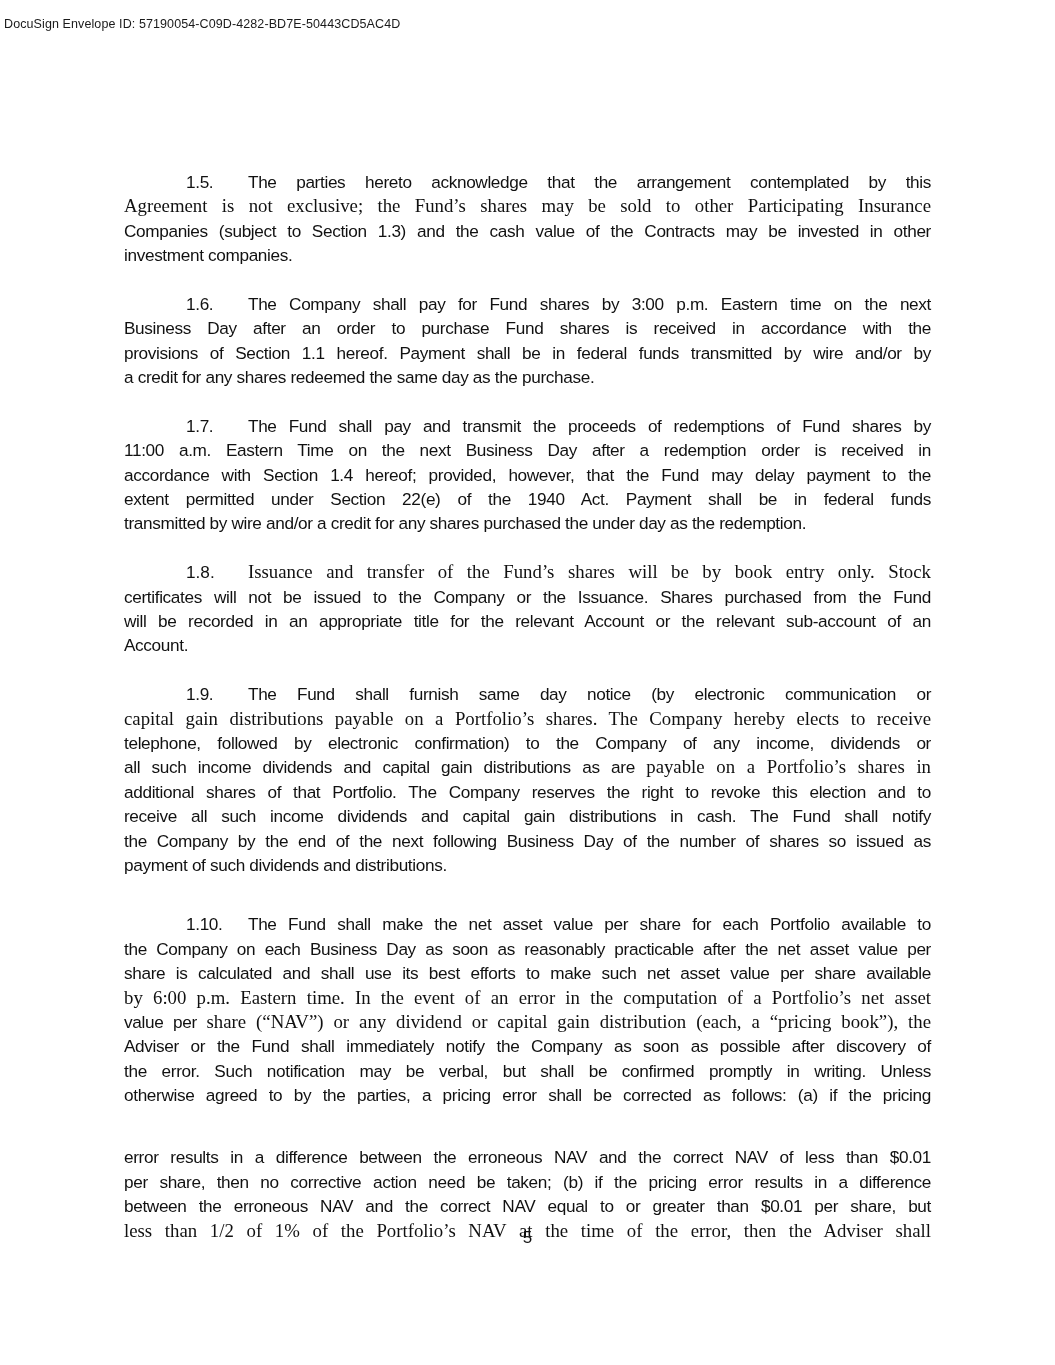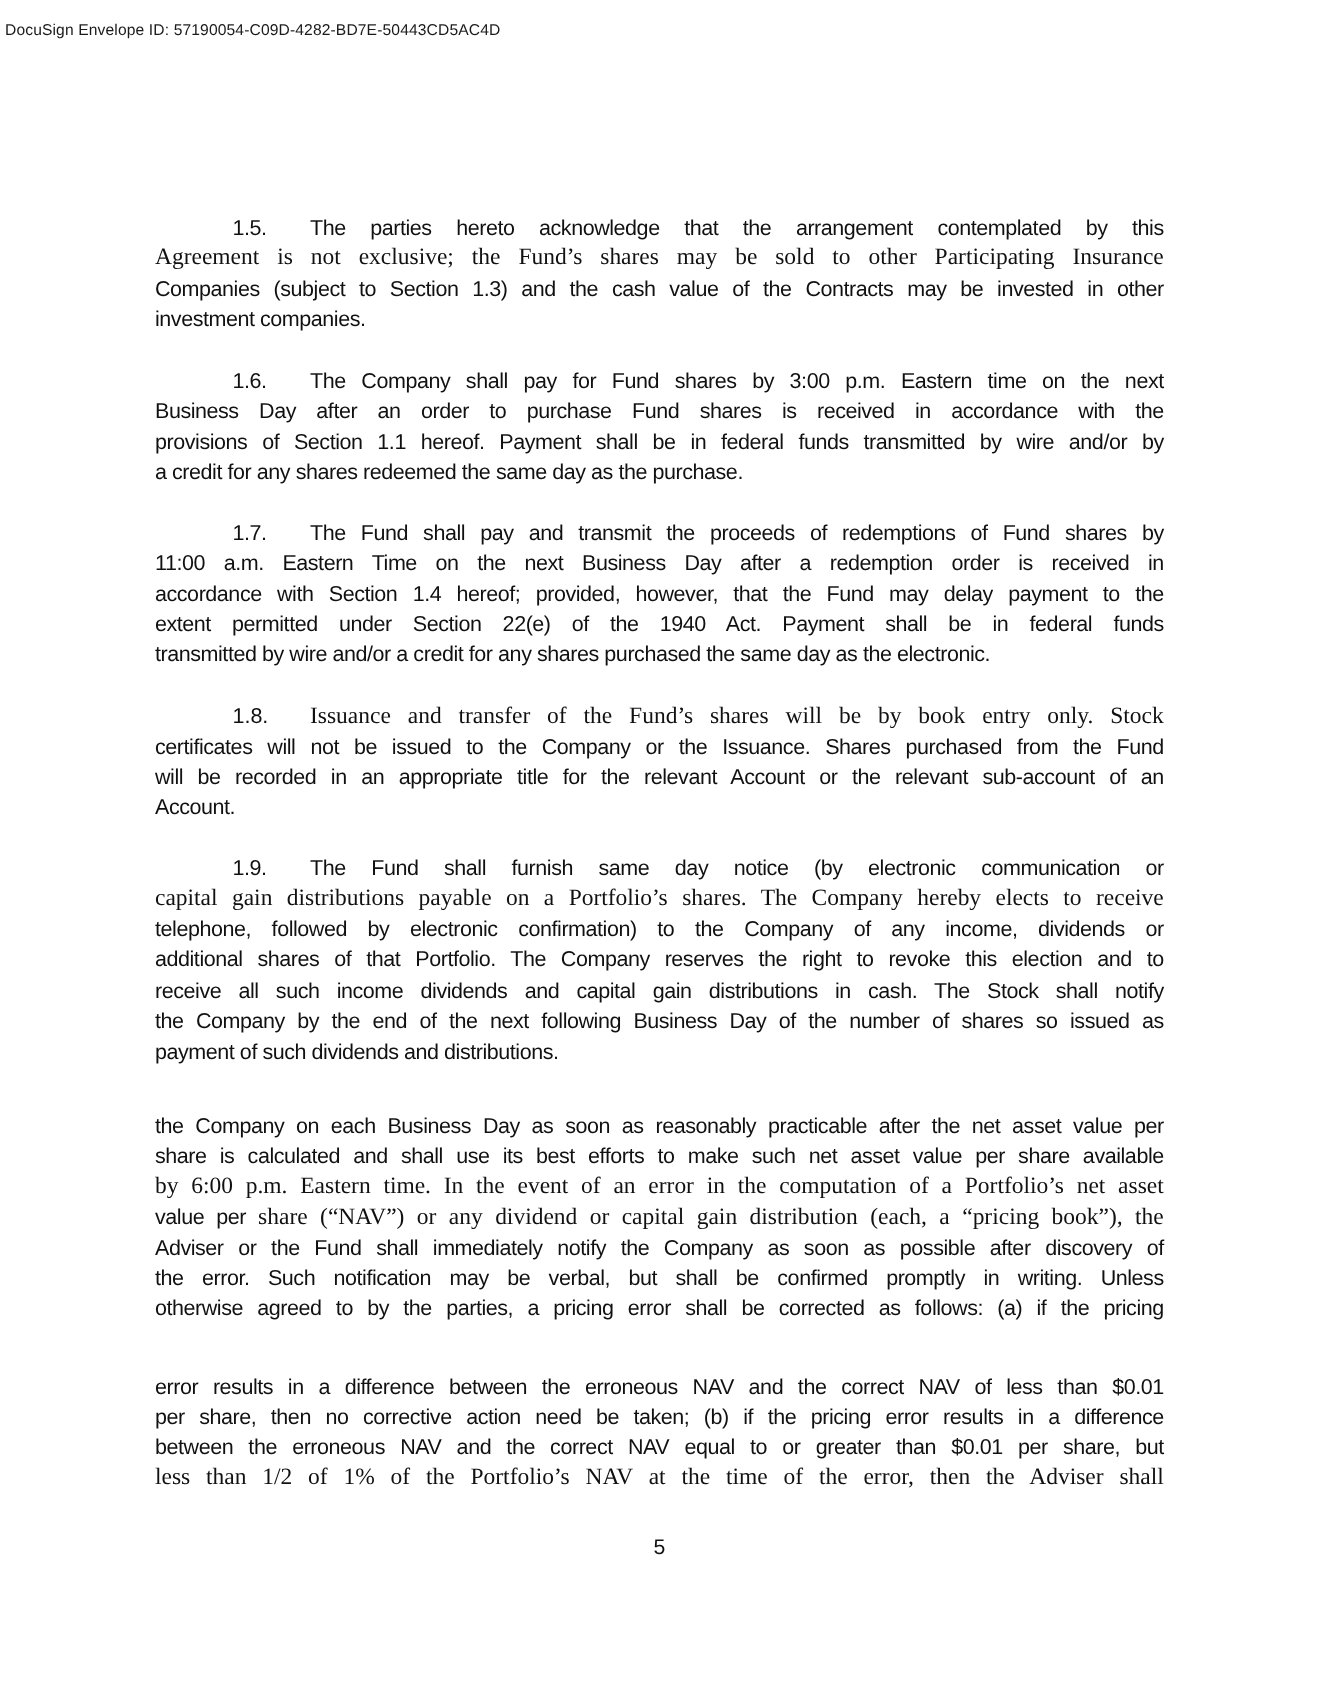--- a/index.html
+++ b/index.html
@@ -100,44 +100,46 @@
     <span class="line sans" style="display: block;"><span style="white-space: nowrap;">provisions of Section 1.1 hereof.  Payment shall be in federal funds transmitted by wire and/or by</span></span>
     <span class="line sans last" style="display: block;"><span style="white-space: nowrap;">a credit for any shares redeemed the same day as the purchase.</span></span>
   </div>
   <div class="gap-1"></div>
 
   <div class="para">
     <span class="line sans" style="display: block;"><span style="white-space: nowrap;"><span class="secnum" style="padding-left:62px;width:62px;">1.7.</span><span>The Fund shall pay and transmit the proceeds of redemptions of Fund shares by</span></span></span>
     <span class="line sans" style="display: block;"><span style="white-space: nowrap;">11:00 a.m. Eastern Time on the next Business Day after a redemption order is received in</span></span>
     <span class="line sans" style="display: block;"><span style="white-space: nowrap;">accordance with Section 1.4 hereof; provided, however, that the Fund may delay payment to the</span></span>
     <span class="line sans" style="display: block;"><span style="white-space: nowrap;">extent permitted under Section 22(e) of the 1940 Act.  Payment shall be in federal funds</span></span>
-    <span class="line sans last" style="display: block;"><span style="white-space: nowrap;">transmitted by wire and/or a credit for any shares purchased the same day as the electronic.</span></span>
+    <span class="line sans last" style="display: block;"><span style="white-space: nowrap;">transmitted by wire and/or a credit for any shares purchased the under day as the redemption.</span></span>
   </div>
   <div class="gap-1"></div>
 
   <div class="para">
     <span class="line serif" style="display: block;"><span style="white-space: nowrap;"><span class="secnum" style="padding-left:62px;width:62px;font-family:'Liberation Sans',sans-serif;font-size:17.2px;">1.8.</span><span>Issuance and transfer of the Fund’s shares will be by book entry only.  Stock</span></span></span>
     <span class="line sans" style="display: block;"><span style="white-space: nowrap;">certificates will not be issued to the Company or the Issuance.  Shares purchased from the Fund</span></span>
     <span class="line sans" style="display: block;"><span style="white-space: nowrap;">will be recorded in an appropriate title for the relevant Account or the relevant sub-account of an</span></span>
     <span class="line sans last" style="display: block;"><span style="white-space: nowrap;">Account.</span></span>
   </div>
   <div class="gap-1"></div>
 
   <div class="para">
     <span class="line sans" style="display: block;"><span style="white-space: nowrap;"><span class="secnum" style="padding-left:62px;width:62px;">1.9.</span><span>The Fund shall furnish same day notice (by electronic communication or</span></span></span>
     <span class="line serif" style="display: block;"><span style="white-space: nowrap;">capital gain distributions payable on a Portfolio’s shares.  The Company hereby elects to receive</span></span>
     <span class="line sans" style="display: block;"><span style="white-space: nowrap;">telephone, followed by electronic confirmation) to the Company of any income, dividends or</span></span>
+    <span class="line sans" style="display: block;"><span style="white-space: nowrap;"><span>all such income dividends and capital gain distributions as are </span><span class="mixed-serif">payable on a Portfolio’s shares in</span></span></span>
     <span class="line sans" style="display: block;"><span style="white-space: nowrap;">additional shares of that Portfolio.  The Company reserves the right to revoke this election and to</span></span>
-    <span class="line sans" style="display: block;"><span style="white-space: nowrap;">receive all such income dividends and capital gain distributions in cash.  The Stock shall notify</span></span>
+    <span class="line sans" style="display: block;"><span style="white-space: nowrap;">receive all such income dividends and capital gain distributions in cash.  The Fund shall notify</span></span>
     <span class="line sans" style="display: block;"><span style="white-space: nowrap;">the Company by the end of the next following Business Day of the number of shares so issued as</span></span>
     <span class="line sans last" style="display: block; text-align: right;"><span style="white-space: nowrap;">payment of such dividends and distributions.</span></span>
   </div>
   <div class="gap-big"></div>
 
   <div class="para">
+    <span class="line sans" style="display: block;"><span style="white-space: nowrap;"><span class="secnum" style="padding-left:62px;width:62px;">1.10.</span><span>The Fund shall make the net asset value per share for each Portfolio available to</span></span></span>
     <span class="line sans" style="display: block;"><span style="white-space: nowrap;">the Company on each Business Day as soon as reasonably practicable after the net asset value per</span></span>
     <span class="line sans" style="display: block;"><span style="white-space: nowrap;">share is calculated and shall use its best efforts to make such net asset value per share available</span></span>
     <span class="line serif" style="display: block;"><span style="white-space: nowrap;">by 6:00 p.m. Eastern time.  In the event of an error in the computation of a Portfolio’s net asset</span></span>
     <span class="line sans" style="display: block;"><span style="white-space: nowrap;"><span>value per </span><span class="mixed-serif">share (“NAV”) or any dividend or capital gain distribution (each, a “pricing book”), the</span></span></span>
     <span class="line sans" style="display: block;"><span style="white-space: nowrap; margin-top: 44px;">Adviser or the Fund shall immediately notify the Company as soon as possible after discovery of</span></span>
     <span class="line sans" style="display: block;"><span style="white-space: nowrap;">the error.  Such notification may be verbal, but shall be confirmed promptly in writing.  Unless</span></span>
     <span class="line sans" style="display: block;"><span style="white-space: nowrap;">otherwise agreed to by the parties, a pricing error shall be corrected as follows:  (a) if the pricing</span></span>
     <span class="line sans" style="display: block; margin-top: 38px;"><span style="white-space: nowrap;">error results in a difference between the erroneous NAV and the correct NAV of less than $0.01</span></span>
     <span class="line sans" style="display: block;"><span style="white-space: nowrap;">per share, then no corrective action need be taken; (b) if the pricing error results in a difference</span></span>
     <span class="line sans" style="display: block;"><span style="white-space: nowrap;">between the erroneous NAV and the correct NAV equal to or greater than $0.01 per share, but</span></span>

